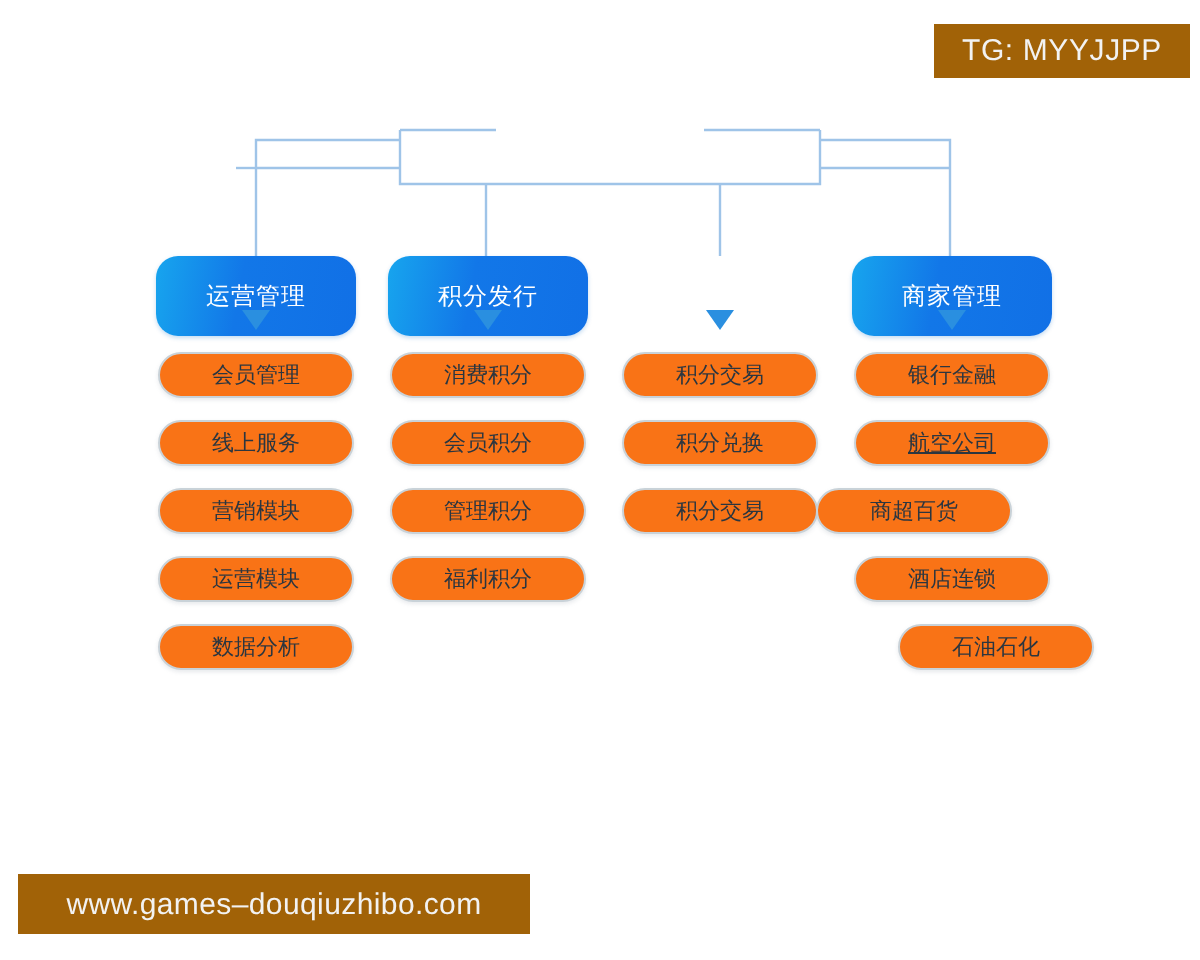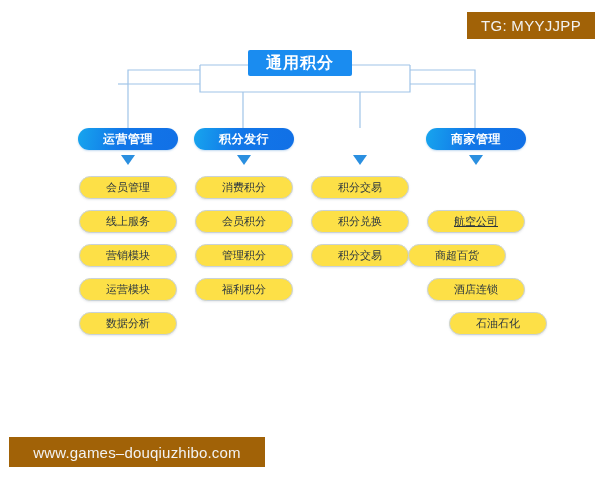--- a/index.html
+++ b/index.html
@@ -65,29 +65,29 @@
     font-size: 9px;
     color: #5a6672;
     letter-spacing: 0.5px;
     z-index: 5;
   }
 
   
   .cat {
     position: absolute;
     width: 100px;
-    height: 22px;
+    height: 40px;
     border-radius: 11px;
     background: linear-gradient(100deg, #17a5ee 0%, #1277e8 42%, #1170e6 100%);
     display: flex;
     align-items: center;
     justify-content: center;
     color: #ffffff;
     font-size: 12px;
-    font-weight: bold;
+    font-weight: normal;
     letter-spacing: 0.5px;
     z-index: 4;
     box-shadow: 0 1px 2px rgba(20,110,200,0.25);
   }
 
   
   .arrow {
     position: absolute;
     width: 0;
     height: 0;
@@ -96,21 +96,21 @@
     border-top: 10px solid #2a8fe0;
     z-index: 4;
   }
 
   
   .item {
     position: absolute;
     width: 98px;
     height: 23px;
     border-radius: 12px;
-    background: #fde047;
+    background: #f97316;
     border: 1px solid #c9d2d8;
     display: flex;
     align-items: center;
     justify-content: center;
     font-size: 11px;
     color: #2b3640;
     z-index: 3;
     box-shadow: 0 1px 2px rgba(120,135,150,0.18);
     box-sizing: border-box;
   }
@@ -162,21 +162,20 @@
 
       <path d="M410 70 L475 70 L475 84"></path>
       <path d="M410 84 L475 84"></path>
       <path d="M475 84 L475 128"></path>
 
       <path d="M243 92 L243 128"></path>
       <path d="M360 92 L360 128"></path>
     </g>
   </svg>
 
-  <div class="title-badge">通用积分</div>
 
   <div class="cat" style="left:78px;  top:128px;">运营管理</div>
   <div class="arrow" style="left:121px; top:155px;"></div>
   <div class="item" style="left:79px; top:176px;">会员管理</div>
   <div class="item" style="left:79px; top:210px;">线上服务</div>
   <div class="item" style="left:79px; top:244px;">营销模块</div>
   <div class="item" style="left:79px; top:278px;">运营模块</div>
   <div class="item" style="left:79px; top:312px;">数据分析</div>
 
   <div class="cat" style="left:194px; top:128px;">积分发行</div>
@@ -186,20 +185,21 @@
   <div class="item" style="left:195px; top:244px;">管理积分</div>
   <div class="item" style="left:195px; top:278px;">福利积分</div>
 
   <div class="arrow" style="left:353px; top:155px;"></div>
   <div class="item" style="left:311px; top:176px;">积分交易</div>
   <div class="item" style="left:311px; top:210px;">积分兑换</div>
   <div class="item" style="left:311px; top:244px;">积分交易</div>
 
   <div class="cat" style="left:426px; top:128px;">商家管理</div>
   <div class="arrow" style="left:469px; top:155px;"></div>
+  <div class="item" style="left:427px; top:176px;">银行金融</div>
   <div class="item" style="left:427px; top:210px;text-decoration:underline;">航空公司</div>
   <div class="item" style="left:408px; top:244px;">商超百货</div>
   <div class="item" style="left:427px; top:278px;">酒店连锁</div>
   <div class="item" style="left:449px; top:312px;">石油石化</div>
 
   <div class="wm" id="wm-tg">TG: MYYJJPP</div>
   <div class="wm" id="wm-site">www.games–douqiuzhibo.com</div>
 
 </div>
 

